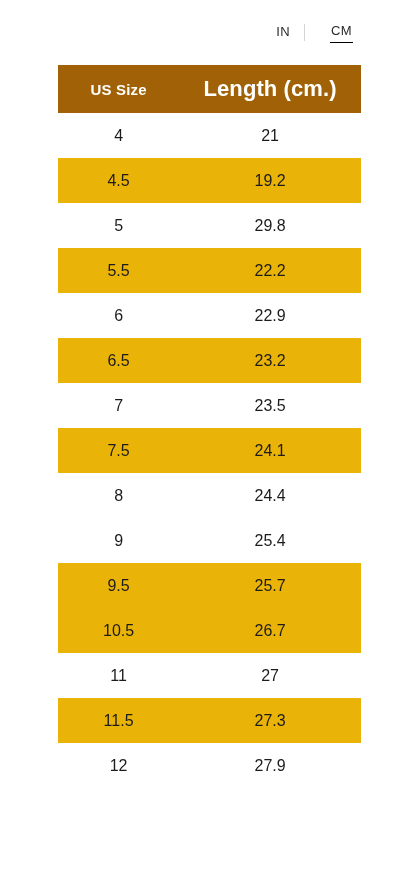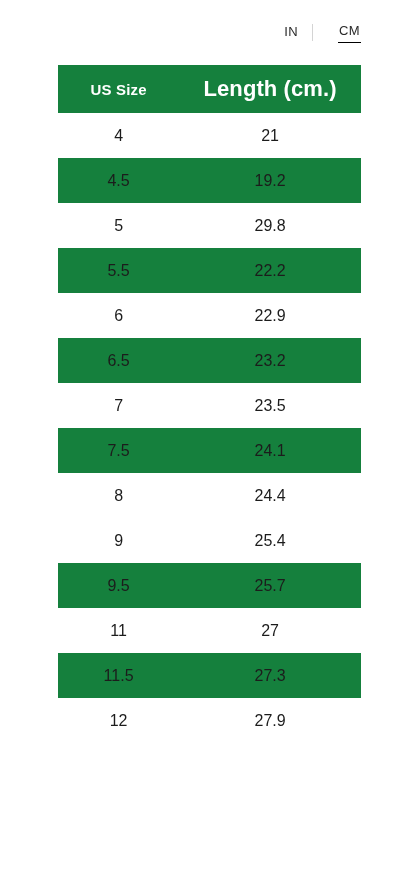--- a/index.html
+++ b/index.html
@@ -13,21 +13,21 @@
     font-family: "Liberation Sans", sans-serif;
     color: #1a1a1a;
     overflow: hidden;
     position: relative;
   }
 
   
   .unit-toggle {
     position: absolute;
     top: 22px;
-    right: 46px;
+    right: 54px;
     display: flex;
     align-items: center;
     height: 20px;
   }
   .unit-option {
     font-size: 13px;
     line-height: 18px;
     letter-spacing: 0.4px;
     color: #2a2a2a;
     padding: 0 1px;
@@ -58,21 +58,21 @@
   }
   table.size-table {
     width: 303px;
     border-collapse: collapse;
     table-layout: fixed;
   }
   table.size-table col.c1 { width: 40%; }
   table.size-table col.c2 { width: 60%; }
 
   thead tr {
-    background: #15803d;
+    background: #a16207;
   }
   thead th {
     color: #ffffff;
     font-weight: bold;
     text-align: center;
     padding: 0;
     height: 48px;
     vertical-align: middle;
     border: none;
   }
@@ -89,21 +89,21 @@
     height: 45px;
     text-align: center;
     vertical-align: middle;
     font-size: 16px;
     color: #1c1c1c;
     padding: 0;
     border: none;
     font-weight: normal;
   }
   tbody tr.odd-row { background: #ffffff; }
-  tbody tr.even-row { background: #15803d; }
+  tbody tr.even-row { background: #eab308; }
 </style>
 </head>
 <body>
 
 <div class="unit-toggle">
   <button class="unit-option">IN</button>
   <span class="unit-divider"></span>
   <button class="unit-option active">CM</button>
 </div>
 
@@ -157,20 +157,24 @@
           <td>24.4</td>
         </tr>
         <tr class="odd-row">
           <td>9</td>
           <td>25.4</td>
         </tr>
         <tr class="even-row">
           <td>9.5</td>
           <td>25.7</td>
         </tr>
+        <tr class="even-row">
+          <td>10.5</td>
+          <td>26.7</td>
+        </tr>
         <tr class="odd-row">
           <td>11</td>
           <td>27</td>
         </tr>
         <tr class="even-row">
           <td>11.5</td>
           <td>27.3</td>
         </tr>
         <tr class="odd-row">
           <td>12</td>

